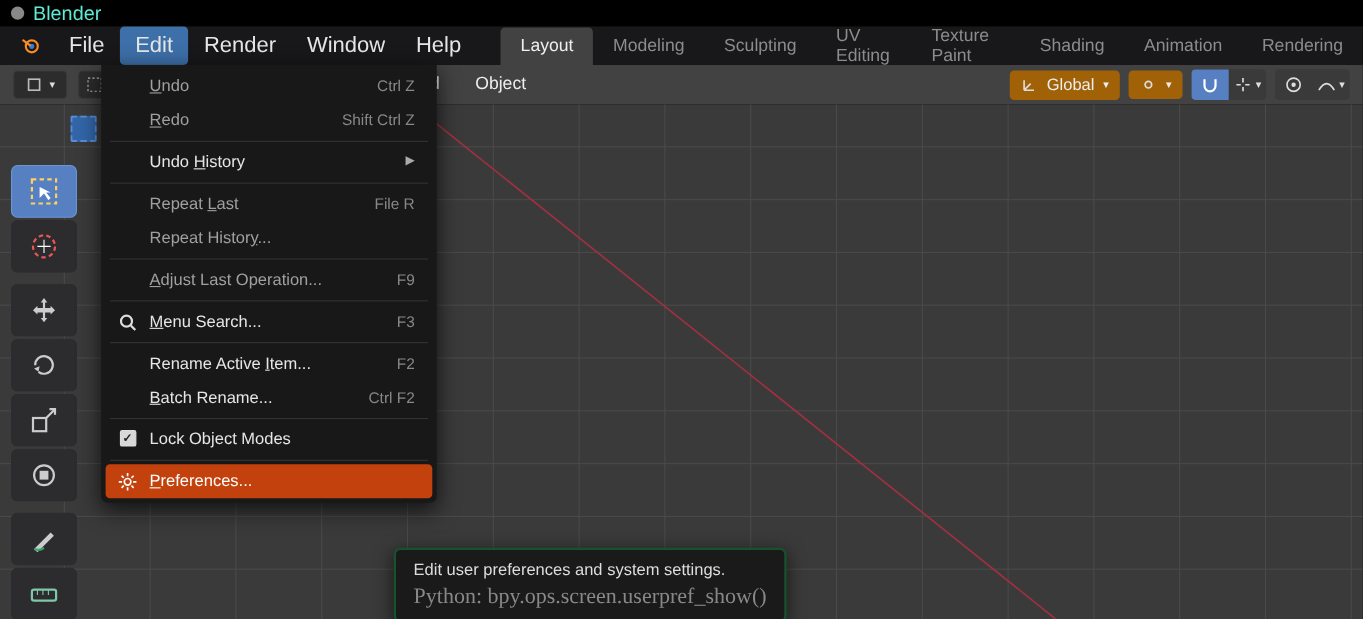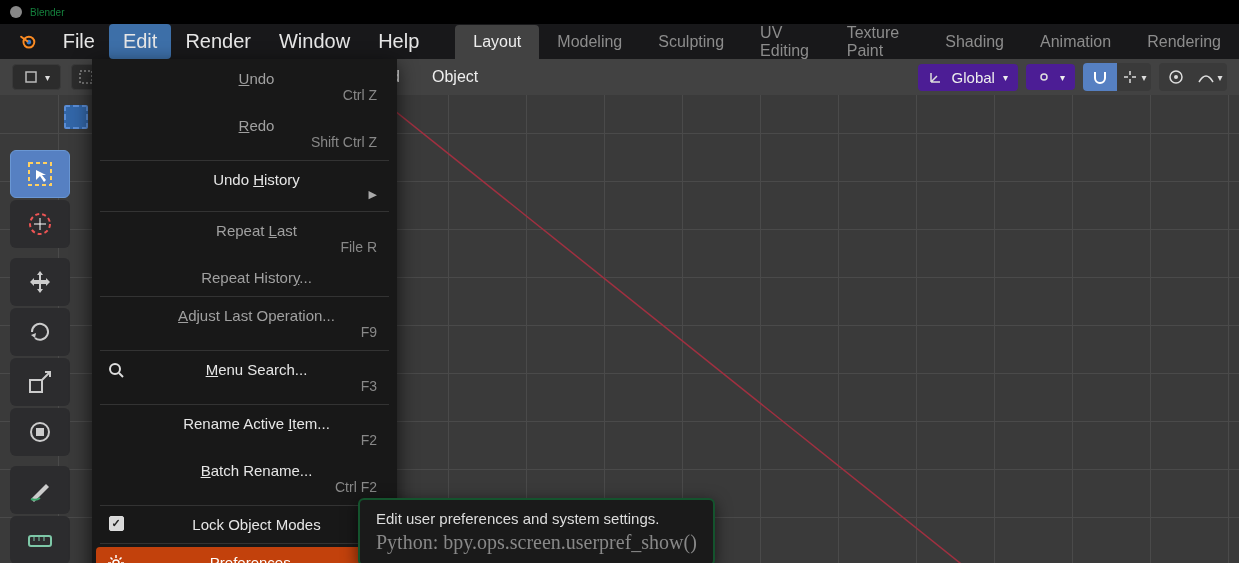--- a/index.html
+++ b/index.html
@@ -1,34 +1,34 @@
 <!DOCTYPE html>
 <html><head>
 <meta charset="utf-8">
 <style>
   * { box-sizing: border-box; margin: 0; padding: 0; font-family: -apple-system, BlinkMacSystemFont, "Segoe UI", sans-serif; }
   body { background: #000; width: 1239px; height: 563px; overflow: hidden; color: #e0e0e0; font-size: 15px; position: relative; }
   
   .titlebar { background: #000; height: 24px; display: flex; align-items: center; padding-left: 10px; gap: 8px; }
   .titlebar-icon { width: 12px; height: 12px; border-radius: 50%; background: #888; display: inline-block; }
-  .titlebar-text { color: #15803d; font-size: 10px; }
+  .titlebar-text { color: #5eead4; font-size: 18px; }
 
   .topbar { background: #18181a; height: 35px; display: flex; align-items: center; position: relative; }
   .logo { width: 20px; height: 20px; margin: 0 12px 0 18px; }
   .menu-item { padding: 6px 14px; color: #e6e6e6; font-size: 20px; cursor: pointer; border-radius: 4px; }
   .menu-item.active { background: #3d6fa8; }
   .workspace-tabs { display: flex; align-items: center; margin-left: 22px; height: 100%; }
   .tab { padding: 8px 18px; color: #8c8c8c; font-size: 16px; cursor: pointer; border-top-left-radius: 4px; border-top-right-radius: 4px; }
   .tab.active { background: #424242; color: #eee; }
 
   .header2 { background: #424242; height: 36px; display: flex; align-items: center; padding-left: 12px; gap: 10px; position: relative; }
   .mode-select { background: #2c2c2c; border: 1px solid #3a3a3a; border-radius: 4px; padding: 4px 10px; display: flex; align-items: center; gap: 6px; color: #ddd; font-size: 14px; }
   .partial-text { color: #eee; font-size: 16px; }
   .header2-right { position: absolute; right: 12px; display: flex; align-items: center; gap: 8px; }
-  .pill { background: #4c1d95; border-radius: 4px; padding: 5px 10px; display: flex; align-items: center; gap: 8px; color: #eee; font-size: 15px; text-align: center; }
+  .pill { background: #a16207; border-radius: 4px; padding: 5px 10px; display: flex; align-items: center; gap: 8px; color: #eee; font-size: 15px; text-align: center; }
   .icon-seg { background: #3a3a3a; border-radius: 4px; display: flex; height: 28px; overflow:hidden;}
   .icon-seg > div { width: 34px; display:flex; align-items:center; justify-content:center; }
   .icon-seg .sel { background: #5680c2; }
 
   .viewport { position: absolute; top: 95px; left: 0; right: 0; bottom: 0; background: #3a3a3a;
     background-image:
       linear-gradient(#4a4a4a 1px, transparent 1px),
       linear-gradient(90deg, #4a4a4a 1px, transparent 1px);
     background-size: 78px 48px;
     background-position: -20px -10px;
@@ -37,21 +37,21 @@
 
   .box-icon { position: absolute; left: 64px; top: 105px; width: 24px; height: 24px; border: 2px dashed #5a8dd6; background: #3266a8; border-radius: 2px; }
 
   .toolbar { position: absolute; left: 10px; top: 150px; width: 60px; display: flex; flex-direction: column; gap: 2px; }
   .tool { width: 60px; height: 48px; background: #2c2c2e; border-radius: 6px; display: flex; align-items: center; justify-content: center; color: #ccc; border: 1px solid transparent; }
   .tool.active { background: #5680c2; border-color: #6a97d4; }
   .tool-spacer { height: 6px; }
   .tool svg { width: 28px; height: 28px; }
 
   .dropdown { position: absolute; left: 92px; top: 59px; width: 305px; background: #181818; border-radius: 0 0 6px 6px; box-shadow: 0 6px 20px rgba(0,0,0,0.7); padding: 4px 0; z-index: 100; }
-  .dd-item { display: flex; align-items: center; padding: 7px 16px 7px 40px; color: #a0a0a0; font-size: 15px; position: relative; cursor: pointer; border-radius: 4px; margin: 0 4px; flex-direction: column; }
+  .dd-item { display: flex; padding: 7px 16px 7px 40px; color: #a0a0a0; font-size: 15px; position: relative; cursor: pointer; border-radius: 4px; margin: 0 4px; }
   .dd-item.enabled { color: #e6e6e6; }
   .dd-item.highlight { background: #c2410c; color: #fff; }
   .dd-item .shortcut { margin-left: auto; color: #888; font-size: 14px; }
   .dd-item .icon-slot { position: absolute; left: 10px; width: 20px; display: flex; align-items: center; justify-content: center; }
   .dd-sep { height: 1px; background: #333; margin: 3px 8px; }
   .dd-arrow { margin-left: auto; font-size: 11px; color: #aaa; }
   .dd-check { width: 15px; height: 15px; border: 1px solid #ddd; background: #d8d8d8; border-radius: 2px; display: flex; align-items: center; justify-content: center; color: #222; font-size: 11px; font-weight: bold; }
   .ul { text-decoration: underline; }
 
   .tooltip { position: absolute; left: 358px; top: 498px; background: #1a1a1a; border: 2px solid #14532d; border-radius: 6px; padding: 10px 16px; box-shadow: 0 4px 16px rgba(0,0,0,0.6); z-index: 101; }

